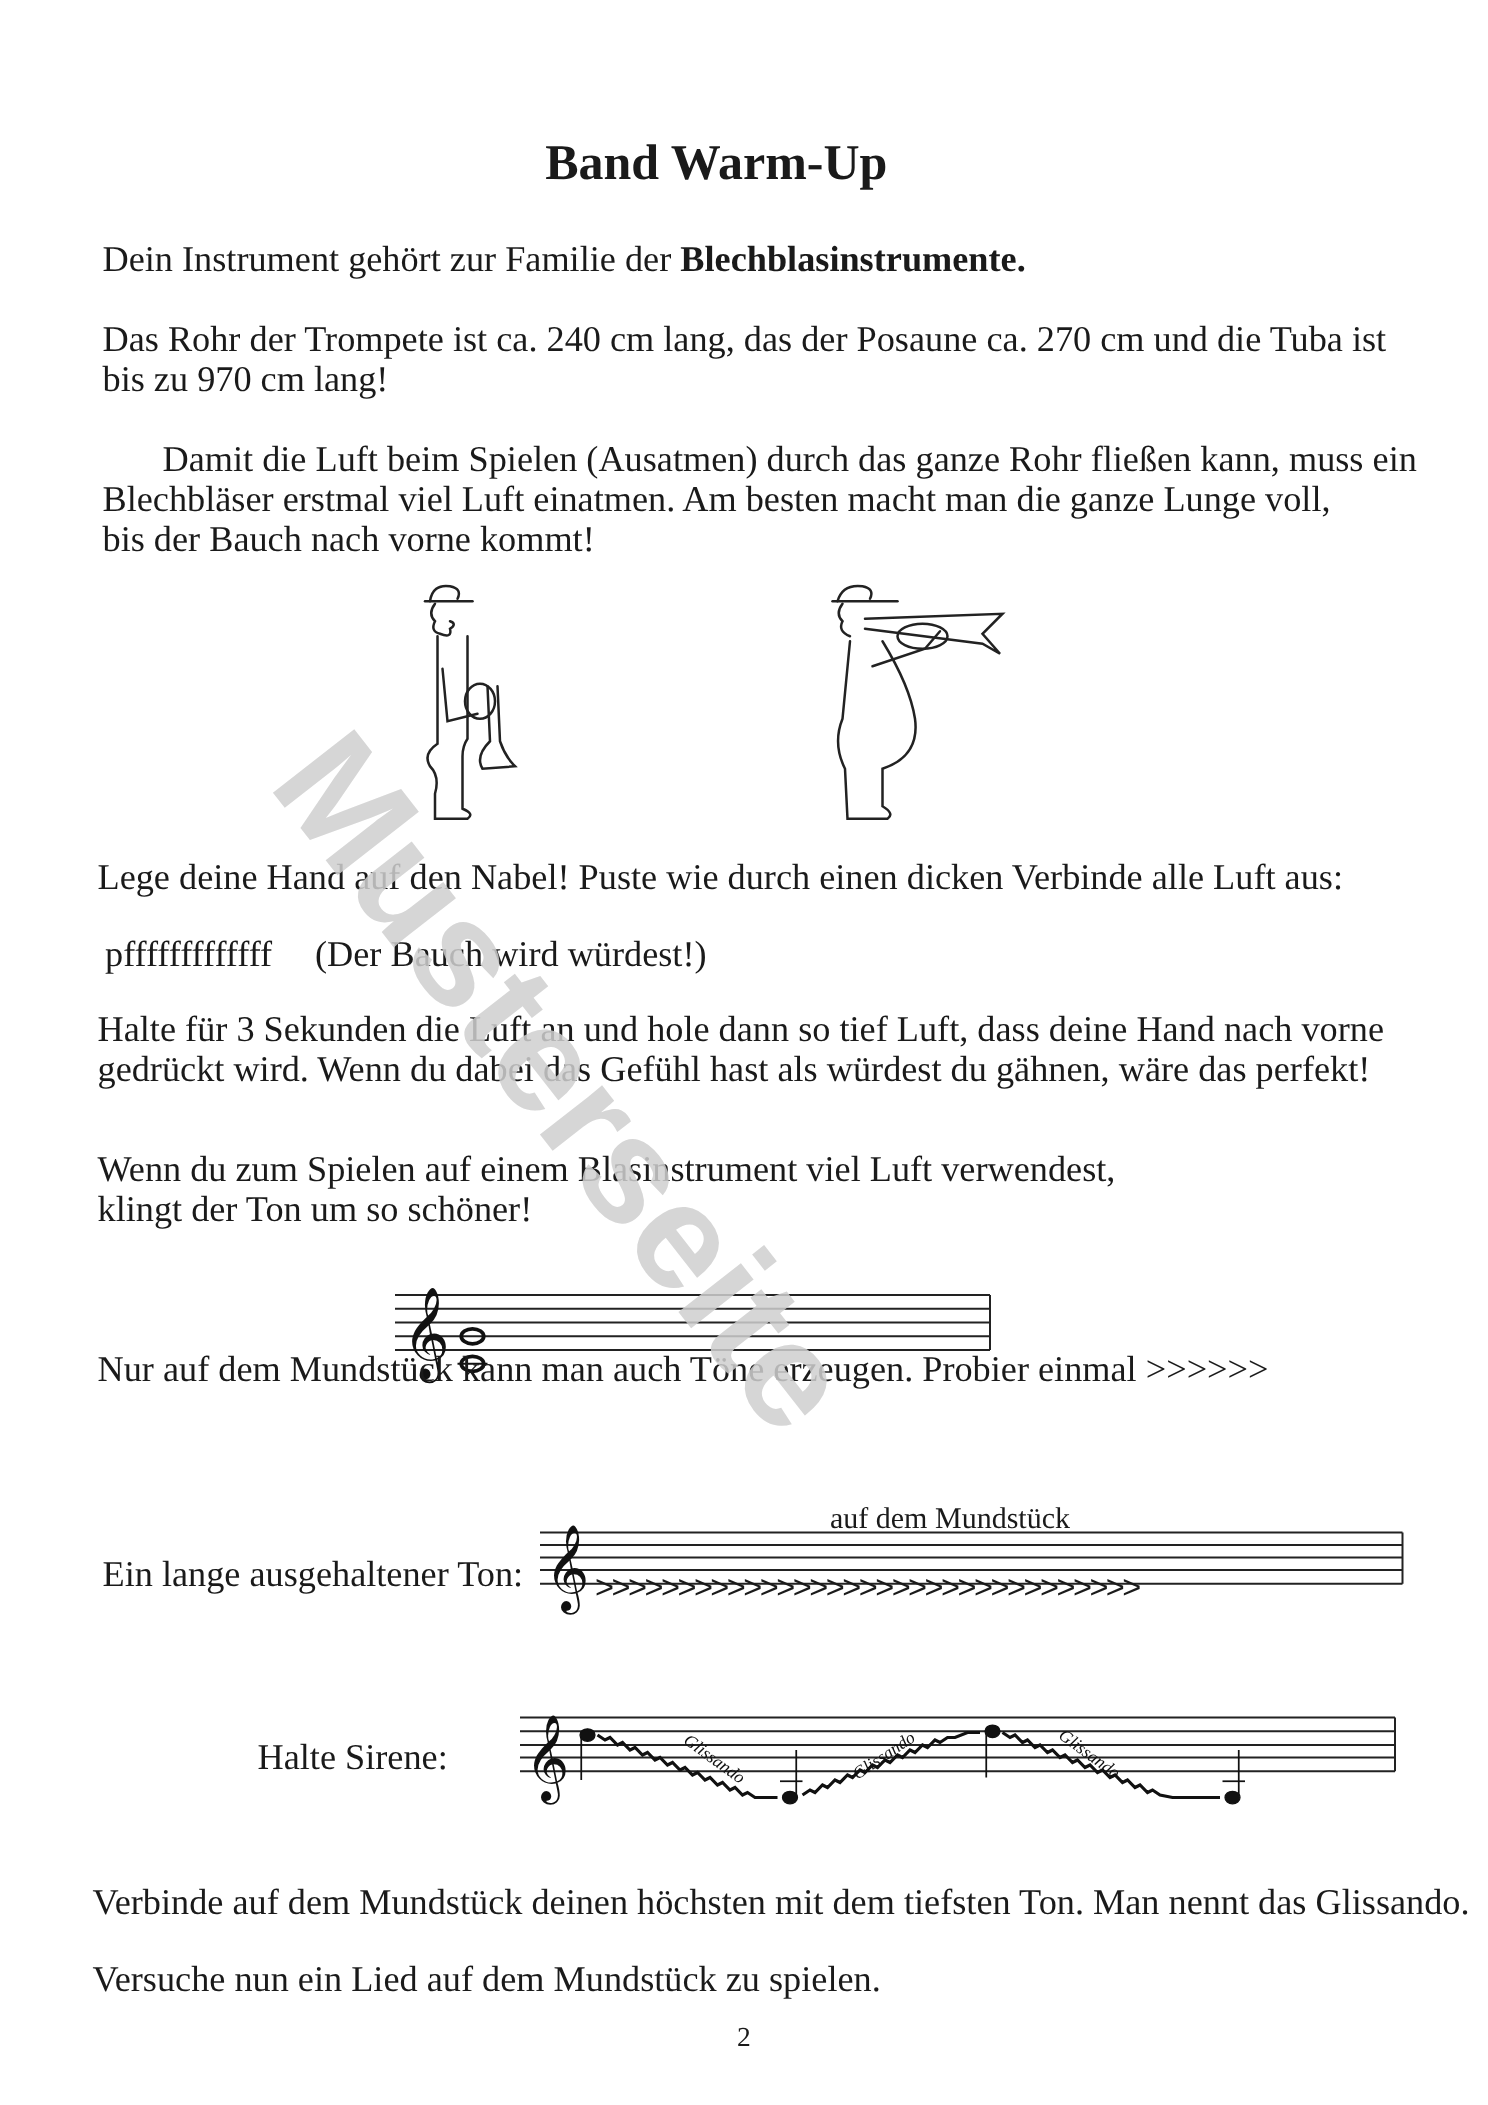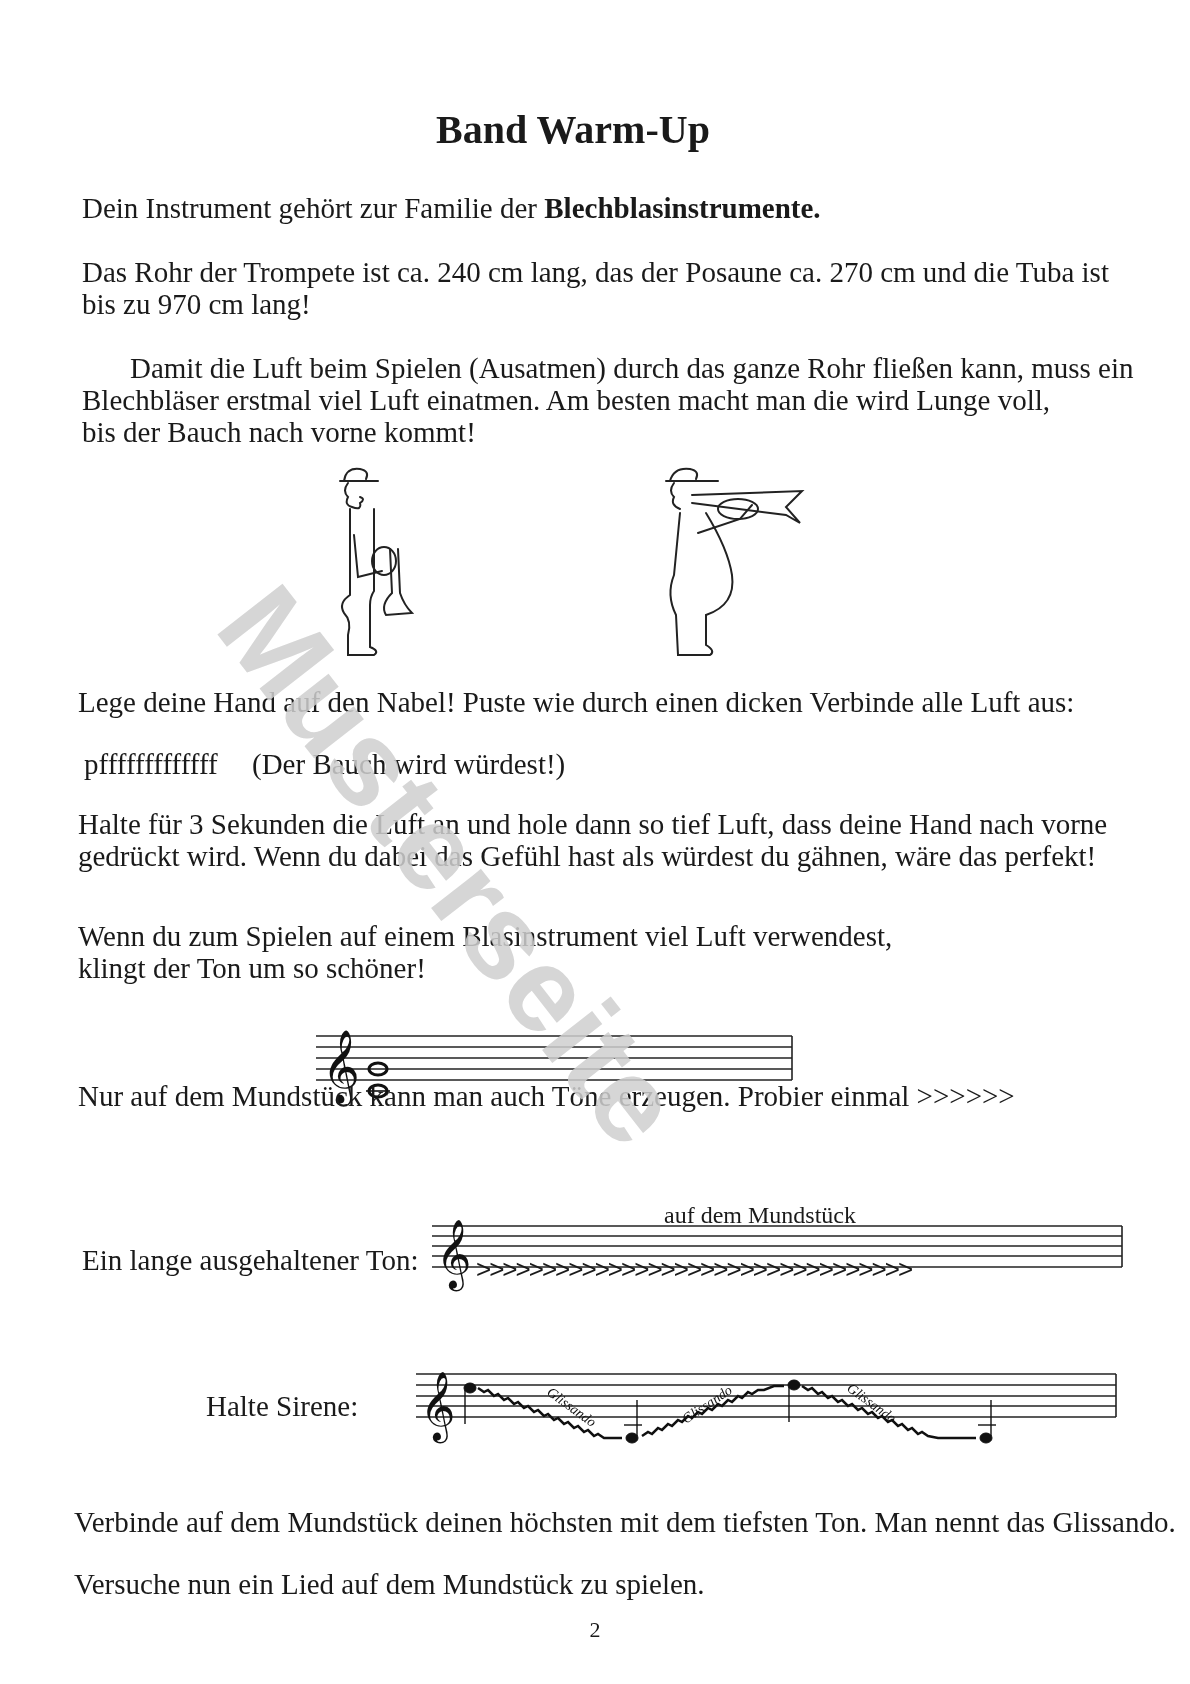--- a/index.html
+++ b/index.html
@@ -21,21 +21,21 @@
 <div class="abs title">Band Warm-Up</div>
 
 <div class="abs p" style="left:82px;top:192px;">
   <span>Dein Instrument gehört zur Familie der </span><span class="bold">Blechblasinstrumente.</span>
 </div>
 
 <div class="abs p" style="left:82px;top:256px;">Das Rohr der Trompete ist ca. 240 cm lang, das der Posaune ca. 270 cm und die Tuba ist</div>
 <div class="abs p" style="left:82px;top:288px;">bis zu 970 cm lang!</div>
 
 <div class="abs p" style="left:82px;top:352px;margin-left:48px;">Damit die Luft beim Spielen (Ausatmen) durch das ganze Rohr fließen kann, muss ein</div>
-<div class="abs p" style="left:82px;top:384px;">Blechbläser erstmal viel Luft einatmen. Am besten macht man die wird Lunge voll,</div>
+<div class="abs p" style="left:82px;top:384px;">Blechbläser erstmal viel Luft einatmen. Am besten macht man die ganze Lunge voll,</div>
 <div class="abs p" style="left:82px;top:416px;">bis der Bauch nach vorne kommt!</div>
 
 <svg style="left:330px;top:465px;" width="110" height="190">
   <g fill="none" stroke="#222" stroke-width="2" stroke-linecap="round">
     <line x1="10" y1="16" x2="48" y2="16"></line>
     <path d="M14 16 Q16 2 30 4 Q40 6 36 14"></path>
     <path d="M18 18 Q12 26 18 32 Q14 40 22 42 Q32 46 30 38 Q36 34 30 32"></path>
     <path d="M20 44 L20 130 Q8 138 14 148 Q22 156 18 170 L18 190 L44 190 Q50 186 40 182 L40 140 Q40 132 44 126 L44 44"></path>
     <path d="M24 70 L28 112 L52 106"></path>
     <ellipse cx="54" cy="96" rx="12" ry="14"></ellipse>

